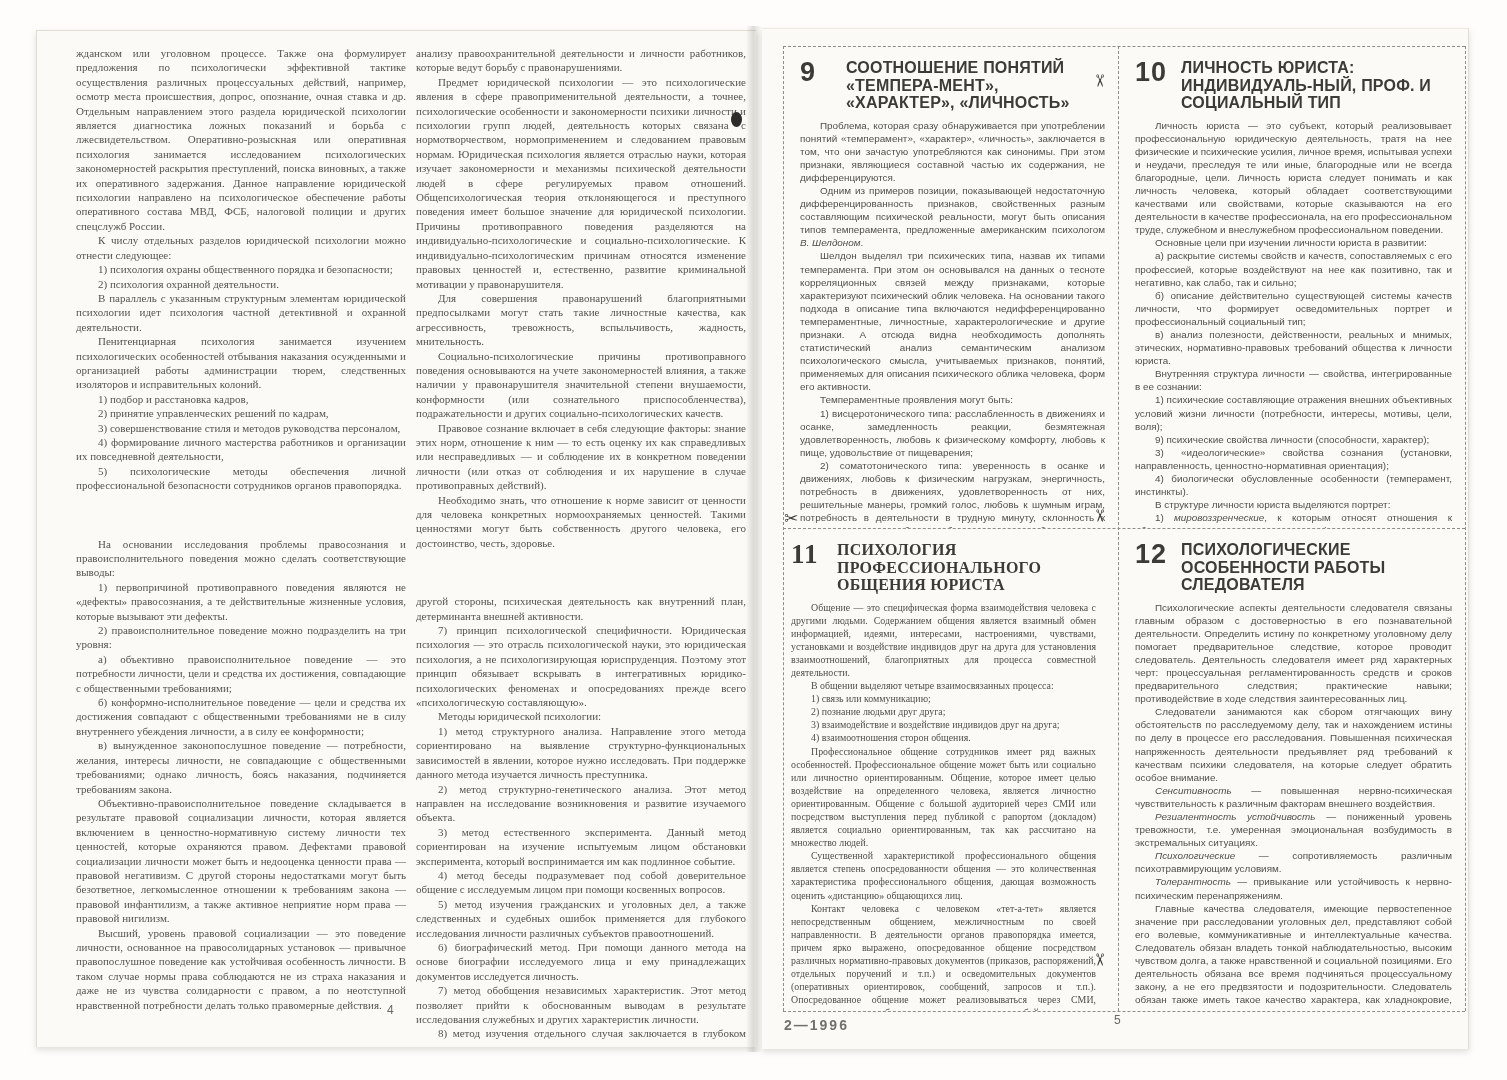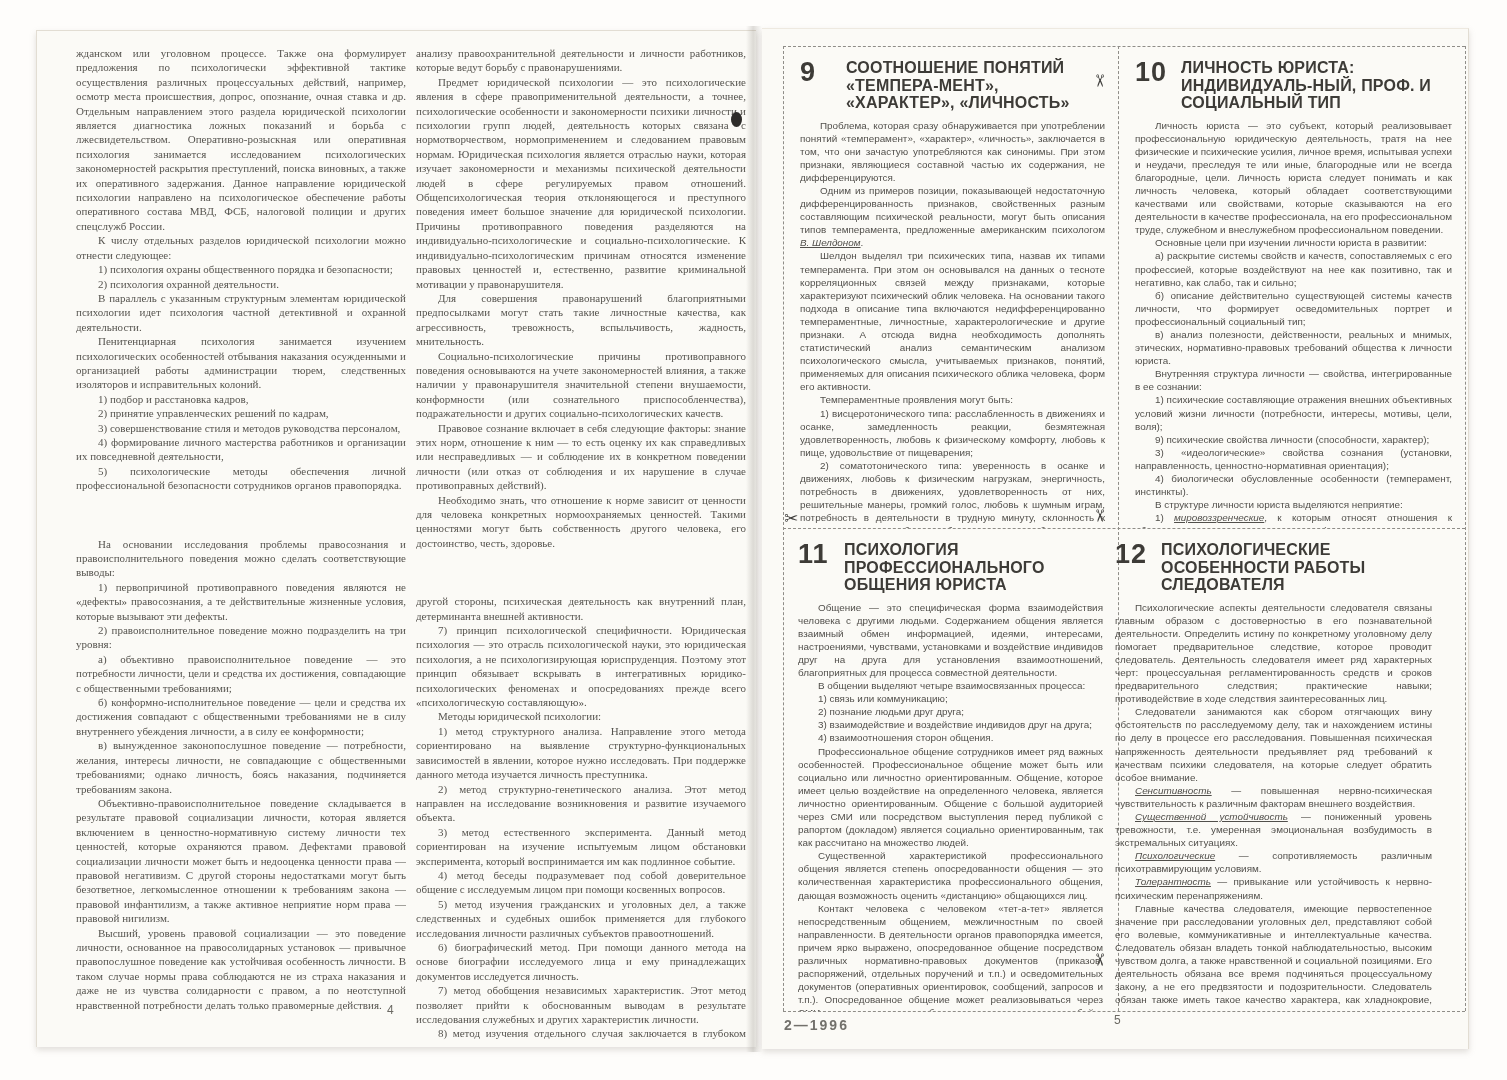--- a/index.html
+++ b/index.html
@@ -48,36 +48,36 @@
   .right-page .page-num{left:352px;top:984px;}
   .footer-mark{
     position:absolute;left:22px;top:988px;font-size:14px;font-weight:bold;
     color:#504e49;opacity:.8;letter-spacing:2px;
   }
 
   
   .card{position:absolute;overflow:hidden;}
   .card-9 {left:21px; top:17px; width:335px;height:482px;}
   .card-10{left:356px;top:17px; width:347px;height:482px;}
-  .card-11{left:19px; top:499px;width:335px;height:483px;}
-  .card-12{left:336px;top:499px;width:347px;height:483px;}
+  .card-11{left:12px; top:499px;width:335px;height:483px;font-family:Liberation Serif, serif;}
+  .card-12{left:356px;top:499px;width:347px;height:483px;}
   .card-inner{padding:12px 13px 0 17px;}
   .card-head{display:flex;align-items:flex-start;margin-bottom:7px;}
   .card-num{
     flex:0 0 46px;font-size:27px;font-weight:bold;color:#3d3b37;
     line-height:28px;letter-spacing:1px;
   }
   .card-title{
     margin:1px 0 0 0;font-size:16px;font-weight:bold;line-height:17.5px;
     color:#3d3b37;letter-spacing:.2px;
   }
   .card-body{color:#514f4b;font-size:9.9px;line-height:13.1px;text-align:justify;
     -webkit-hyphens:auto;hyphens:auto;}
   .card-body p{margin:0;text-indent:20px;}
-  .card-body i{font-style:italic;text-decoration:underline;}
+  .card-body i{font-style:italic;}
 
   
   .h-line{position:absolute;height:0;border-top:1px dashed #8f8d88;}
   .v-line{position:absolute;width:0;border-left:1px dashed #8f8d88;}
   .line-top   {left:21px;top:17px; width:682px;}
   .line-mid   {left:21px;top:499px;width:682px;}
   .line-bottom{left:21px;top:982px;width:682px;}
   .line-left  {left:21px; top:17px;height:965px;}
   .line-center{left:356px;top:17px;height:965px;}
   .line-right {left:703px;top:17px;height:965px;}
@@ -187,21 +187,21 @@
             <p>Личность юриста — это субъект, который реализовывает профессиональную юридическую деятельность, тратя на нее физические и психические усилия, личное время, испытывая успехи и неудачи, преследуя те или иные, благородные или не всегда благородные, цели. Личность юриста следует понимать и как личность человека, который обладает соответствующими качествами или свойствами, которые сказываются на его деятельности в качестве профессионала, на его профессиональном труде, служебном и внеслужебном профессиональном поведении.</p>
             <p>Основные цели при изучении личности юриста в развитии:</p>
             <p>а) раскрытие системы свойств и качеств, сопоставляемых с его профессией, которые воздействуют на нее как позитивно, так и негативно, как слабо, так и сильно;</p>
             <p>б) описание действительно существующей системы качеств личности, что формирует осведомительных портрет и профессиональный социальный тип;</p>
             <p>в) анализ полезности, действенности, реальных и мнимых, этических, нормативно-правовых требований общества к личности юриста.</p>
             <p>Внутренняя структура личности — свойства, интегрированные в ее сознании:</p>
             <p>1) психические составляющие отражения внешних объективных условий жизни личности (потребности, интересы, мотивы, цели, воля);</p>
             <p>9) психические свойства личности (способности, характер);</p>
             <p>3) «идеологические» свойства сознания (установки, направленность, ценностно-нормативная ориентация);</p>
             <p>4) биологически обусловленные особенности (темперамент, инстинкты).</p>
-            <p>В структуре личности юриста выделяются неприятие:</p>
+            <p>В структуре личности юриста выделяются портрет:</p>
             <p>1) <i>мировоззренческие</i>, к которым относят отношения к общепринятым социальным ценностям (прежде всего личности, ее основным правам и свободам); правовое сознание, содержащее от-</p>
           </div>
       </div>
     </section>
 
     <section class="card card-11">
       <div class="card-inner">
         <div class="card-head">
           <span class="card-num">11</span>
           <h2 class="card-title">ПСИХОЛОГИЯ ПРОФЕССИОНАЛЬНОГО ОБЩЕНИЯ ЮРИСТА</h2>
@@ -223,21 +223,21 @@
     <section class="card card-12">
       <div class="card-inner">
         <div class="card-head">
           <span class="card-num">12</span>
           <h2 class="card-title">ПСИХОЛОГИЧЕСКИЕ ОСОБЕННОСТИ РАБОТЫ СЛЕДОВАТЕЛЯ</h2>
         </div>
         <div class="card-body" id="card-body-3">
             <p>Психологические аспекты деятельности следователя связаны главным образом с достоверностью в его познавательной деятельности. Определить истину по конкретному уголовному делу помогает предварительное следствие, которое проводит следователь. Деятельность следователя имеет ряд характерных черт: процессуальная регламентированность средств и сроков предварительного следствия; практические навыки; противодействие в ходе следствия заинтересованных лиц.</p>
             <p>Следователи занимаются как сбором отягчающих вину обстоятельств по расследуемому делу, так и нахождением истины по делу в процессе его расследования. Повышенная психическая напряженность деятельности предъявляет ряд требований к качествам психики следователя, на которые следует обратить особое внимание.</p>
             <p><i>Сенситивность</i> — повышенная нервно-психическая чувствительность к различным факторам внешнего воздействия.</p>
-            <p><i>Существенной устойчивость</i> — пониженный уровень тревожности, т.е. умеренная эмоциональная возбудимость в экстремальных ситуациях.</p>
+            <p><i>Резиалентность устойчивость</i> — пониженный уровень тревожности, т.е. умеренная эмоциональная возбудимость в экстремальных ситуациях.</p>
             <p><i>Психологические</i> — сопротивляемость различным психотравмирующим условиям.</p>
             <p><i>Толерантность</i> — привыкание или устойчивость к нервно-психическим перенапряжениям.</p>
             <p>Главные качества следователя, имеющие первостепенное значение при расследовании уголовных дел, представляют собой его волевые, коммуникативные и интеллектуальные качества. Следователь обязан владеть тонкой наблюдательностью, высоким чувством долга, а также нравственной и социальной позициями. Его деятельность обязана все время подчиняться процессуальному закону, а не его предвзятости и подозрительности. Следователь обязан также иметь такое качество характера, как хладнокровие, поскольку его про-</p>
           </div>
       </div>
     </section>
 
     <div class="footer-mark">2—1996</div>
     <div class="page-num">5</div>
   </div>

